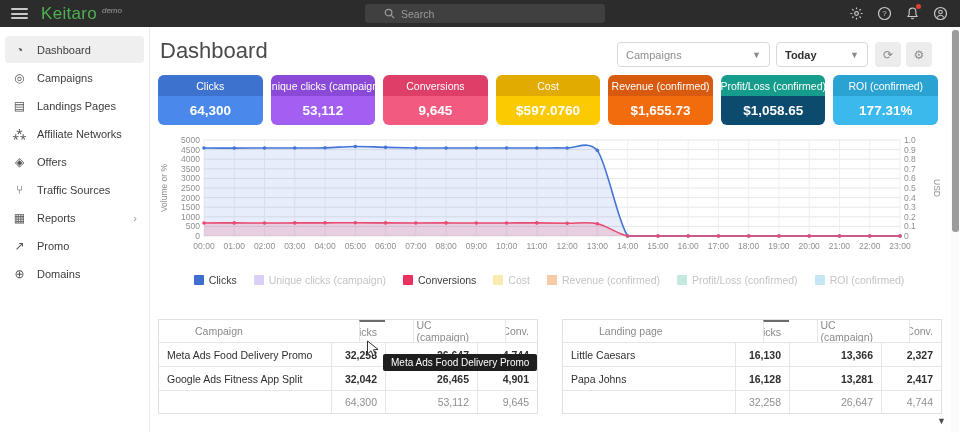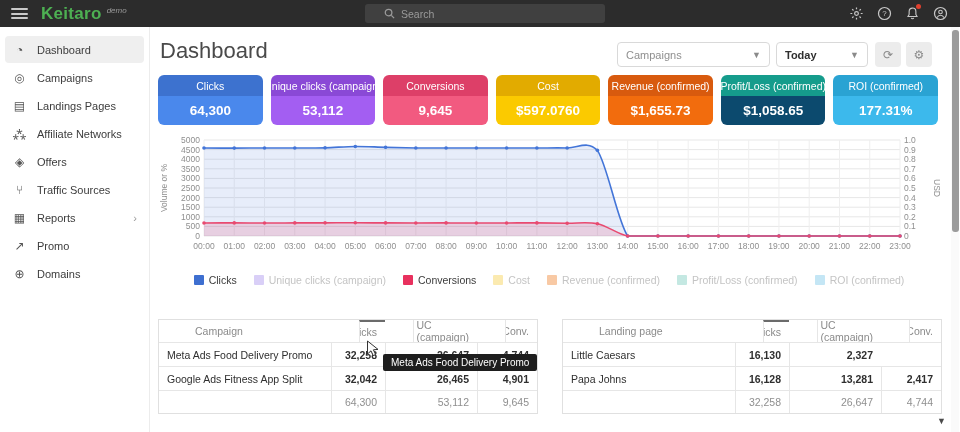--- a/index.html
+++ b/index.html
@@ -5,21 +5,21 @@
   * { margin:0; padding:0; box-sizing:border-box; }
   html,body { width:960px; height:432px; overflow:hidden; background:#fff;
     font-family:"Liberation Sans", sans-serif; }
 
   
   .topbar { position:absolute; left:0; top:0; width:960px; height:27px;
     background:#2c2c2c; display:flex; align-items:center; z-index:30; }
   .hamburger { width:17px; height:11px; margin-left:11px; display:flex;
     flex-direction:column; justify-content:space-between; cursor:pointer; }
   .hamburger span { display:block; height:2px; background:#c9c9c9; border-radius:1px; }
-  .logo { color:#4db052; font-weight:bold; font-size:17px; letter-spacing:.3px; margin-left:13px; }
+  .logo { color:#4db052; font-weight:normal; font-size:17px; letter-spacing:.3px; margin-left:13px; }
   .logo-suffix { color:#9a9a9a; font-size:8px; margin-left:5px; margin-top:-6px;font-style:italic; }
   .searchbox { position:absolute; left:365px; top:4px; width:240px; height:19px;
     background:#404040; border-radius:3px; display:flex; align-items:center; padding:0 19px; }
   .searchbox svg { flex:0 0 auto; }
   .searchbox input { background:transparent; border:none; outline:none; color:#cfcfcf;
     font-size:10.5px; margin-left:6px; width:100%; font-family:"Liberation Sans",sans-serif; }
   .searchbox input::placeholder { color:#9a9a9a; }
   .topbar-icons { position:absolute; right:12px; top:0; height:27px; display:flex;
     align-items:center; gap:13px; }
   .tb-icon { position:relative; width:15px; height:15px; cursor:pointer; }
@@ -438,20 +438,21 @@
         <div class="cell">Landing page</div>
         <div class="cell num sorted">Clicks</div>
         <div class="cell num ">UC (campaign)</div>
         <div class="cell num ">Conv.</div>
       </div>
     </div>
     <div class="tbody">
       <div class="trow">
         <div class="cell name">Little Caesars</div>
         <div class="cell num">16,130</div>
+        <div class="cell num">13,366</div>
         <div class="cell num">2,327</div>
       </div>
       <div class="trow">
         <div class="cell name">Papa Johns</div>
         <div class="cell num">16,128</div>
         <div class="cell num">13,281</div>
         <div class="cell num">2,417</div>
       </div>
     </div>
     <div class="tfoot">

